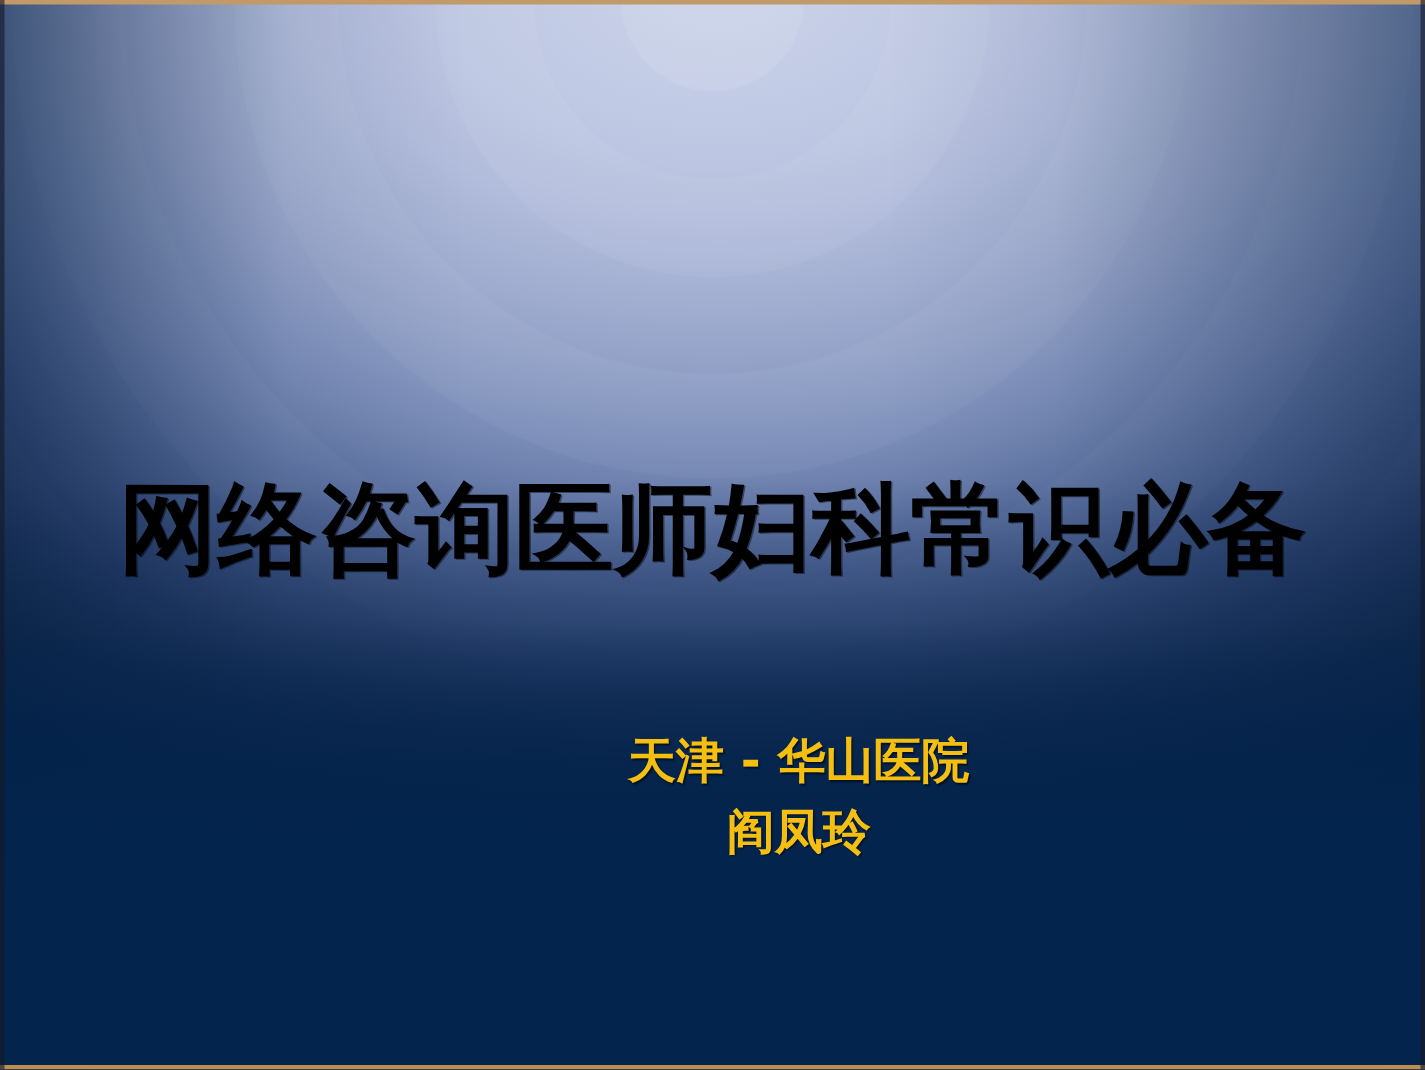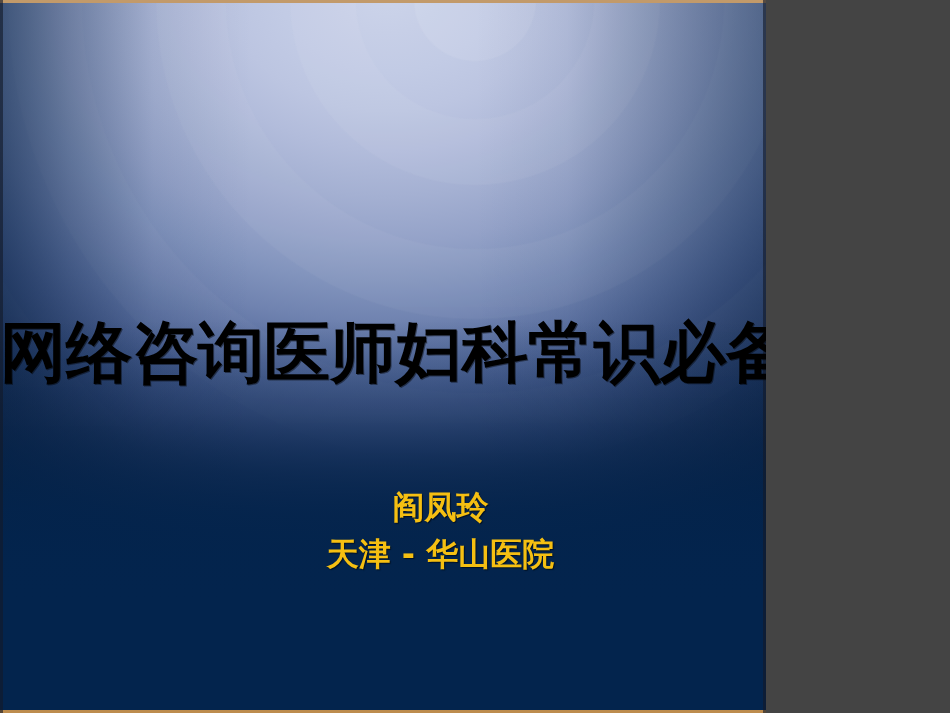--- a/index.html
+++ b/index.html
@@ -3,21 +3,21 @@
 <meta charset="utf-8">
 <style>
   html, body {
     margin: 0;
     padding: 0;
     background: #444;
   }
 
   #slide {
     position: relative;
-    width: 766px;
+    width: 950px;
     height: 713px;
     overflow: hidden;
     font-family: "DejaVu Sans", "Liberation Sans", sans-serif;
     box-sizing: border-box;
     background: #0a2a55;
   }
 
   
 
   
@@ -173,17 +173,17 @@
   <div class="bg-floor"></div>
 
   <div class="border-top"></div>
   <div class="border-bottom"></div>
   <div class="border-left"></div>
   <div class="border-right"></div>
 
   <div class="slide-title">网络咨询医师妇科常识必备</div>
 
   <div class="subtitle-block">
+    <span class="subtitle-line org">天津 - 华山医院</span>
     <span class="subtitle-line author">阎凤玲</span>
-    <span class="subtitle-line org">天津 - 华山医院</span>
   </div>
 
 </div>
 
 </body></html>

